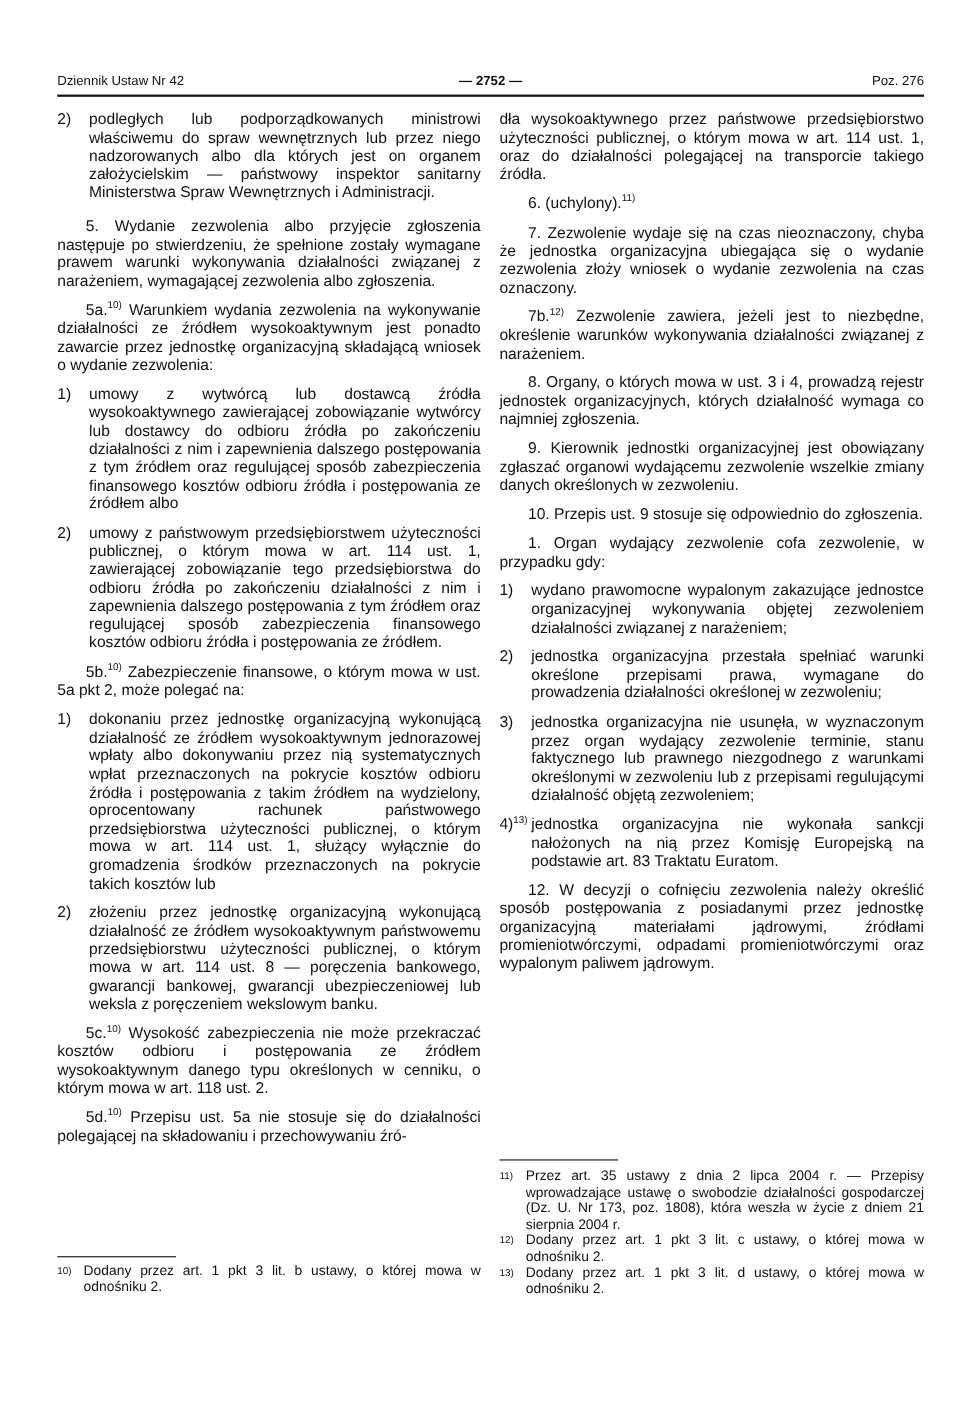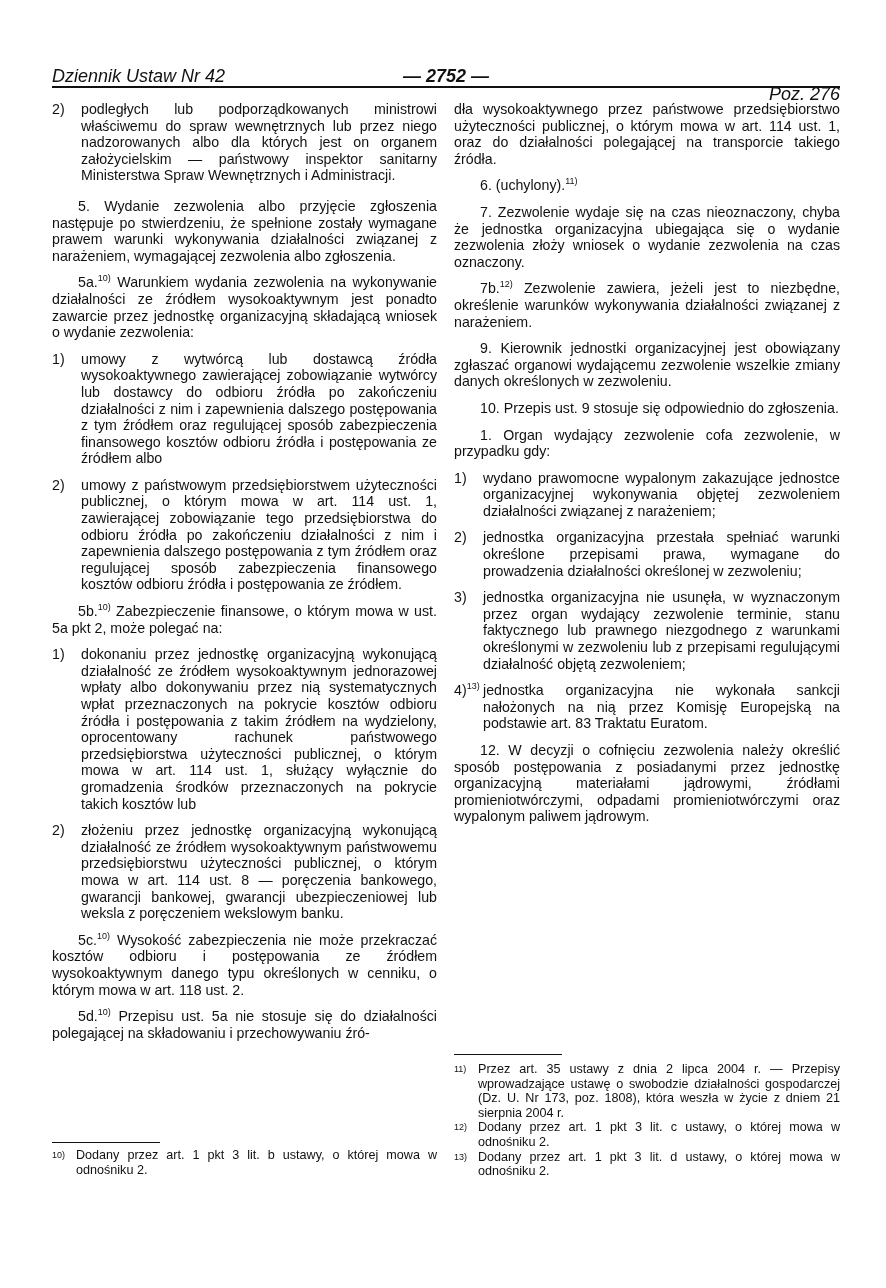--- a/index.html
+++ b/index.html
@@ -1,20 +1,20 @@
 <!DOCTYPE html>
 <html><head>
 <meta charset="utf-8">
 <style>
   html, body { margin:0; padding:0; background:#ffffff; }
   body { width:886px; height:1288px; position:relative; overflow:hidden; color:#111; font-family:"Liberation Sans", sans-serif; }
-  .header { position:absolute; left:52px; top:64px; width:788px; height:22px; font-size:18px;font-style:italic; }
+  .header { position:absolute; left:52px; top:64px; width:788px; height:22px; font-size:12px; }
   .header .left { position:absolute; left:0; top:2px; }
   .header .center { position:absolute; left:0; width:100%; text-align:center; top:2px; font-weight:bold; }
-  .header .right { position:absolute; right:0; top:20px; }
+  .header .right { position:absolute; right:0; top:2px; }
   .header-rule { position:absolute; left:52px; top:86px; width:788px; height:2px; background:#111; }
   .col { position:absolute; top:101px; font-size:14.2px; line-height:16.6px; text-align:justify; }
   .col.left { left:52px; width:385px; }
   .col.right { left:454px; width:386px; }
   .para { text-indent:26px; margin:0 0 10px 0; }
   .para.noindent { text-indent:0; }
   .item { position:relative; padding-left:29px; margin:0 0 10px 0; }
   .item .num { position:absolute; left:0; top:0; }
   .col.left .item { margin-left:26px; padding-left:29px; }
   .col.right .item { padding-left:29px; }
@@ -80,20 +80,21 @@
 <div class="col right">
   <p class="para noindent">dła wysokoaktywnego przez państwowe przedsiębiorstwo użyteczności publicznej, o którym mowa w art. 114 ust. 1, oraz do działalności polegającej na transporcie takiego źródła.</p>
 
   <p class="para"><span>6. (uchylony).</span><sup>11)</sup></p>
 
   <p class="para">7. Zezwolenie wydaje się na czas nieoznaczony, chyba że jednostka organizacyjna ubiegająca się o wydanie zezwolenia złoży wniosek o wydanie zezwolenia na czas oznaczony.</p>
 
 
   <p class="para"><span>7b.</span><sup>12)</sup><span> Zezwolenie zawiera, jeżeli jest to niezbędne, określenie warunków wykonywania działalności związanej z narażeniem.</span></p>
 
+  <p class="para">8. Organy, o których mowa w ust. 3 i 4, prowadzą rejestr jednostek organizacyjnych, których działalność wymaga co najmniej zgłoszenia.</p>
   <p class="para">9. Kierownik jednostki organizacyjnej jest obowiązany zgłaszać organowi wydającemu zezwolenie wszelkie zmiany danych określonych w zezwoleniu.</p>
   <p class="para">10. Przepis ust. 9 stosuje się odpowiednio do zgłoszenia.</p>
   <p class="para">1. Organ wydający zezwolenie cofa zezwolenie, w przypadku gdy:</p>
 
   <div class="item">
     <span class="num">1)</span>
     <span>wydano prawomocne wypalonym zakazujące jednostce organizacyjnej wykonywania objętej zezwoleniem działalności związanej z narażeniem;</span>
   </div>
   <div class="item">
     <span class="num">2)</span>

